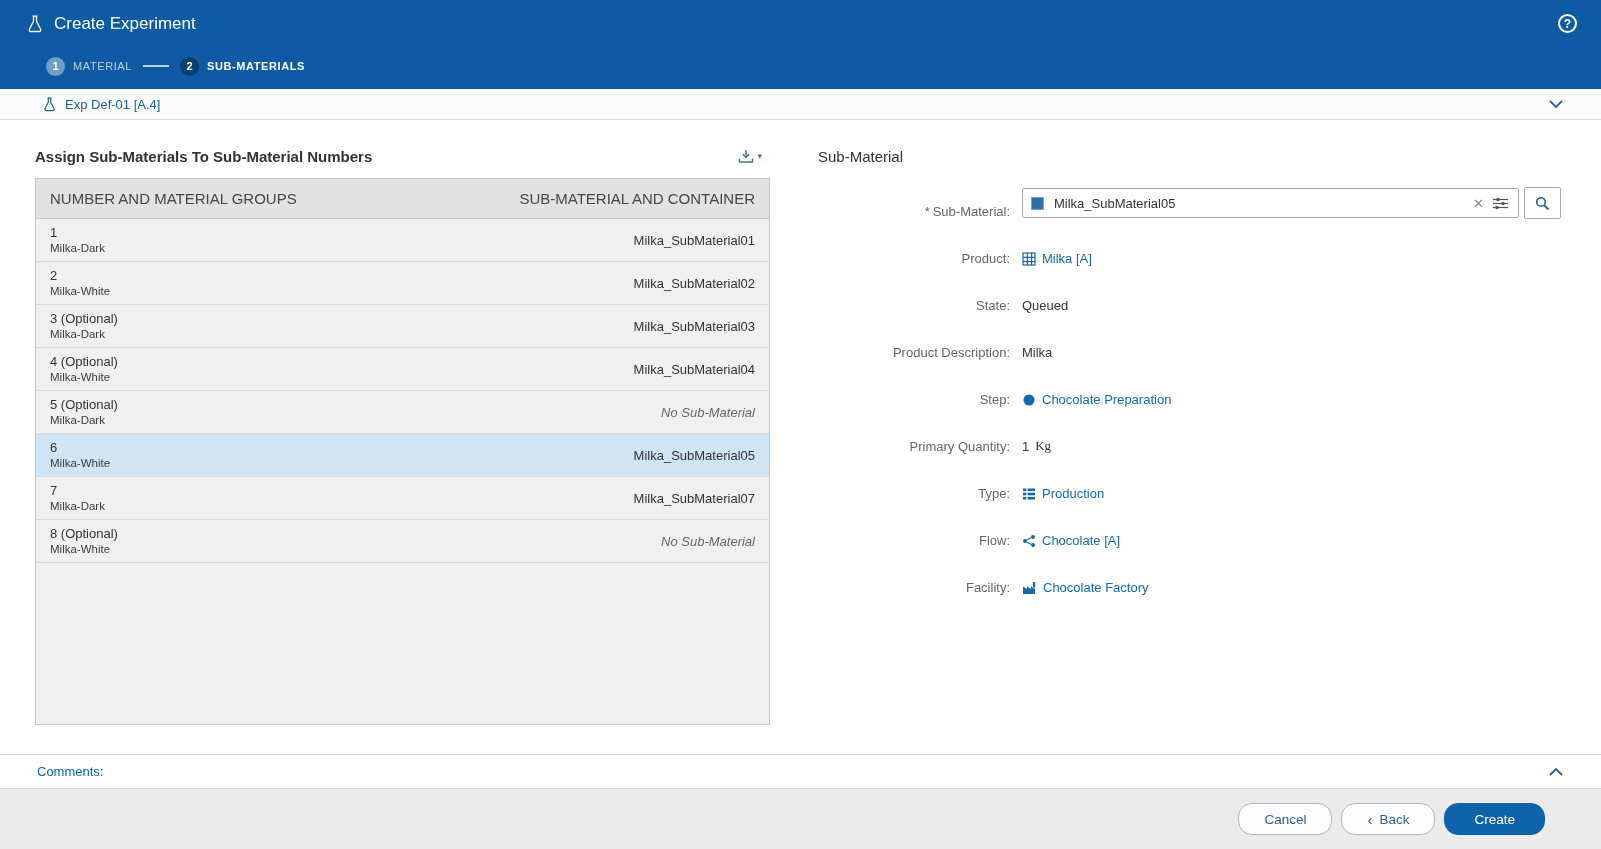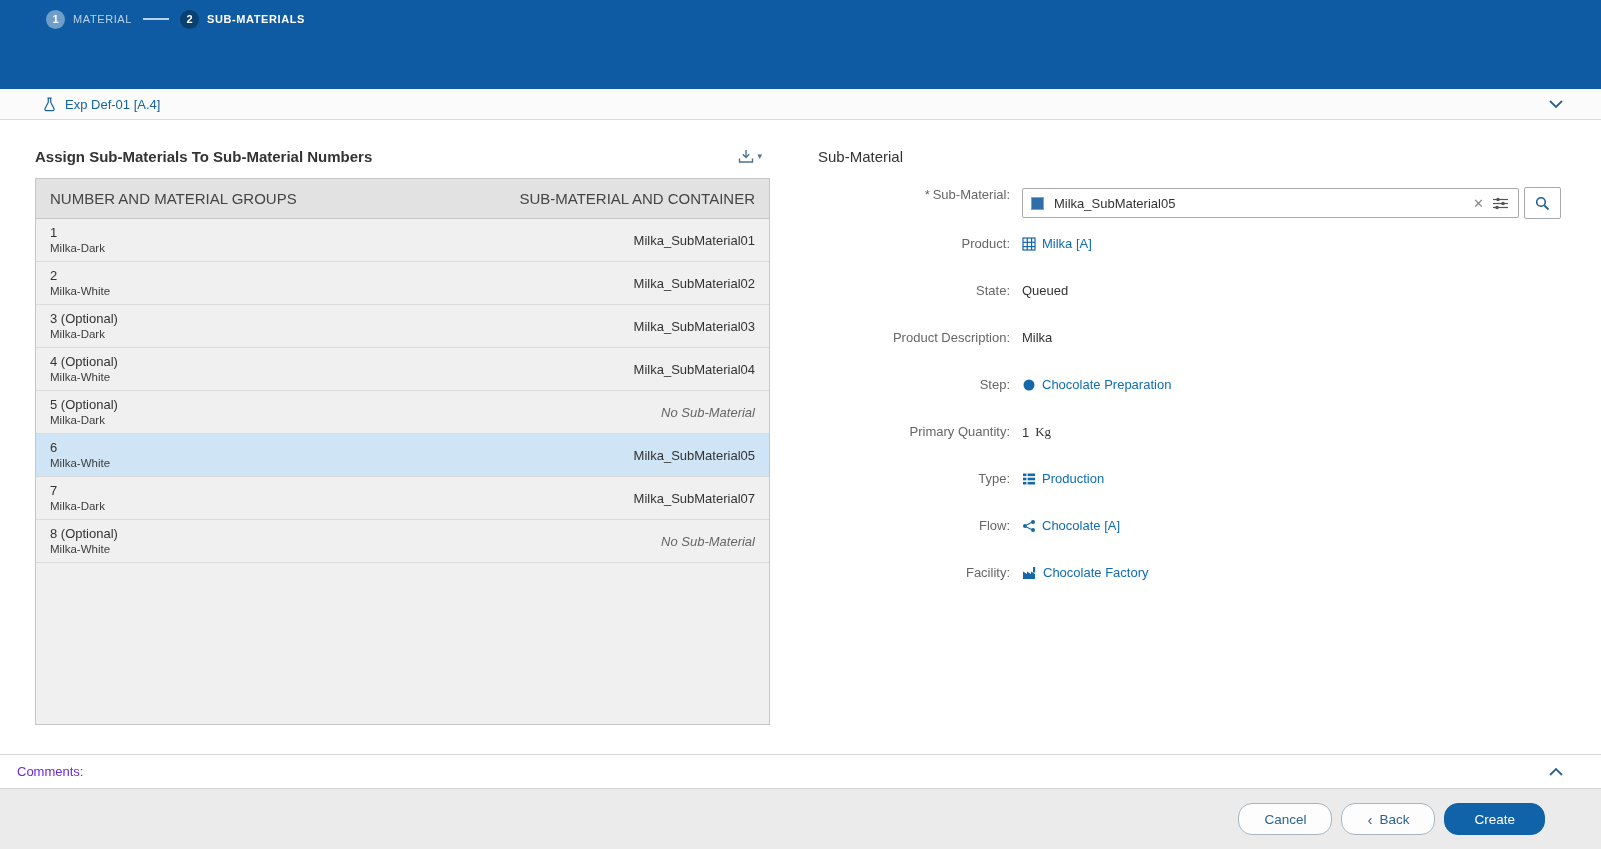--- a/index.html
+++ b/index.html
@@ -50,56 +50,65 @@
     min-height: 43px; cursor: pointer; }
   .trow.selected { background: #cfe4f4; }
   .row-number { font-size: 13px; color: #333; line-height: 16px; }
   .row-group { font-size: 11.5px; color: #3d3d3d; line-height: 15px; }
   .tcell-right { margin-left: auto; font-size: 13px; color: #333; padding-left: 12px; }
   .tcell-right.no-sub { font-style: italic; color: #666; }
 
   
   .right-panel { margin-left: 48px; flex: 1; }
   .detail-title { font-size: 15px; font-weight: 400; margin: 0 0 22px 0; color: #333; }
-  .field { display: flex; align-items: flex-start; margin-bottom: 17px; min-height: 30px; }
+  .field { display: flex; align-items: flex-end; margin-bottom: 17px; min-height: 30px; }
   .flabel { width: 192px; text-align: right; color: #666; font-size: 13px; flex: none; margin-right: 12px; }
   .req { margin-right: 3px; color: #666; }
   .fvalue { font-size: 13px; color: #333; display: flex; align-items: center; }
   .link { color: #0f6cb4; cursor: pointer; display: flex; align-items: center; }
   .licon { margin-right: 6px; display: flex; }
   .qty-unit { margin-left: 6px; font-family: Liberation Serif, serif; }
 
   .sm-input-wrap { display: flex; align-items: center; }
   .sm-input { width: 497px; height: 30px; border: 1px solid #a9a9a9; border-radius: 2px; background: #fff;
     display: flex; align-items: center; padding: 0 8px; }
   .mat-chip { width: 13px; height: 13px; background: #2f6ea9; border: 1px solid #79a5c9; flex: none; }
   .sm-text { border: none; outline: none; flex: 1; font-size: 13px; color: #333; margin-left: 8px;
     background: transparent; font-family: inherit; min-width: 0; }
   .clear-x { color: #888; font-size: 13px; padding: 0 7px 0 4px; cursor: pointer; }
   .vh-btn { display: flex; padding: 0 2px; cursor: pointer; }
   .search-btn { width: 37px; height: 32px; border: 1px solid #a9a9a9; border-radius: 2px; background: #fff;
     margin-left: 5px; display: flex; align-items: center; justify-content: center; cursor: pointer; }
 
   
   .comments-bar { flex: 0 0 35px; border-top: 1px solid #d6d6d6; border-bottom: 1px solid #d6d6d6;
-    display: flex; align-items: center; padding: 0 38px 0 17px; color: #6d28d9; font-size: 13px; background: #fff; }
+    display: flex; align-items: center; padding: 0 38px 0 37px; color: #0369a1; font-size: 13px; background: #fff; }
   .comments-chevron { margin-left: auto; cursor: pointer; display: flex; }
 
   .footer { flex: 0 0 60px; background: #ebebeb; display: flex; align-items: center;
     justify-content: flex-end; padding-right: 56px; gap: 9px; }
   .btn { height: 32px; border-radius: 14px; font-size: 13.5px; padding: 0 25px; display: flex;
     align-items: center; cursor: pointer; font-family: inherit; }
   .btn-light { background: #fdfdfd; border: 1px solid #a8b6c2; color: #2d628f; }
   .btn-primary { background: #1163a9; border: 1px solid #1163a9; color: #fff; padding: 0 29px; }
   .back-chev { margin-right: 7px; font-size: 15px; line-height: 1; }
 </style>
 </head>
 <body>
 
 <div class="app-header">
+  <div class="header-top">
+    <span style="display:flex">
+      <svg width="16" height="18" viewBox="0 0 16 18">
+          <path d="M5.5 1.2h5M6.5 1.2v5L2.4 14.2A1.6 1.6 0 0 0 3.9 16.5h8.2a1.6 1.6 0 0 0 1.5-2.3L9.5 6.2v-5" fill="none" stroke="#fff" stroke-width="1.3"></path>
+        </svg>
+    </span>
+    <span class="app-title">Create Experiment</span>
+    <span class="help-btn">?</span>
+  </div>
   <div class="steps">
     <div class="step inactive">
       <span class="step-circle">1</span>
       <span class="step-label">MATERIAL</span>
     </div>
     <div class="step-connector"></div>
     <div class="step active">
       <span class="step-circle">2</span>
       <span class="step-label">SUB-MATERIALS</span>
     </div>

